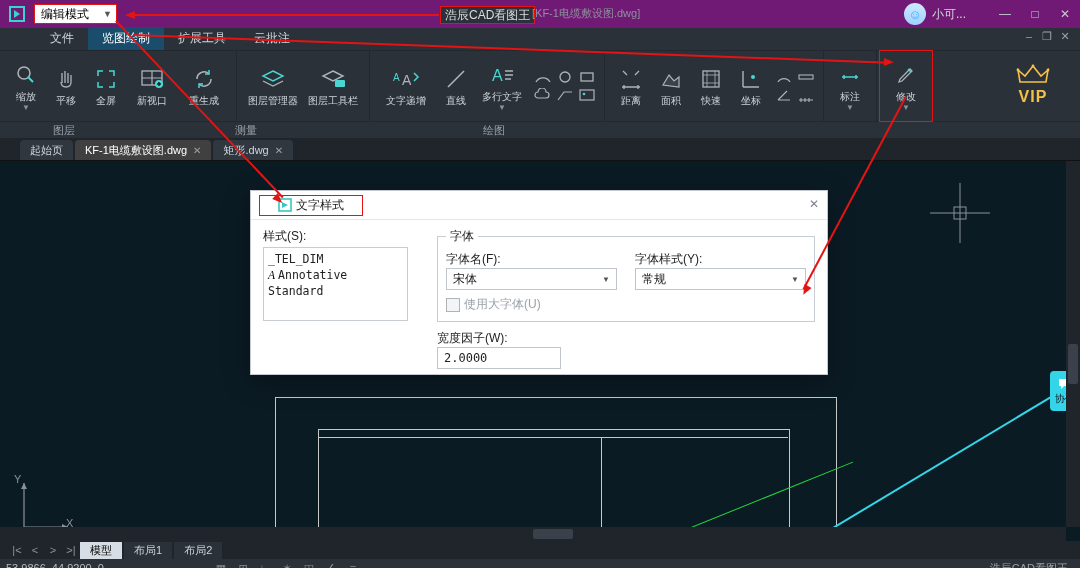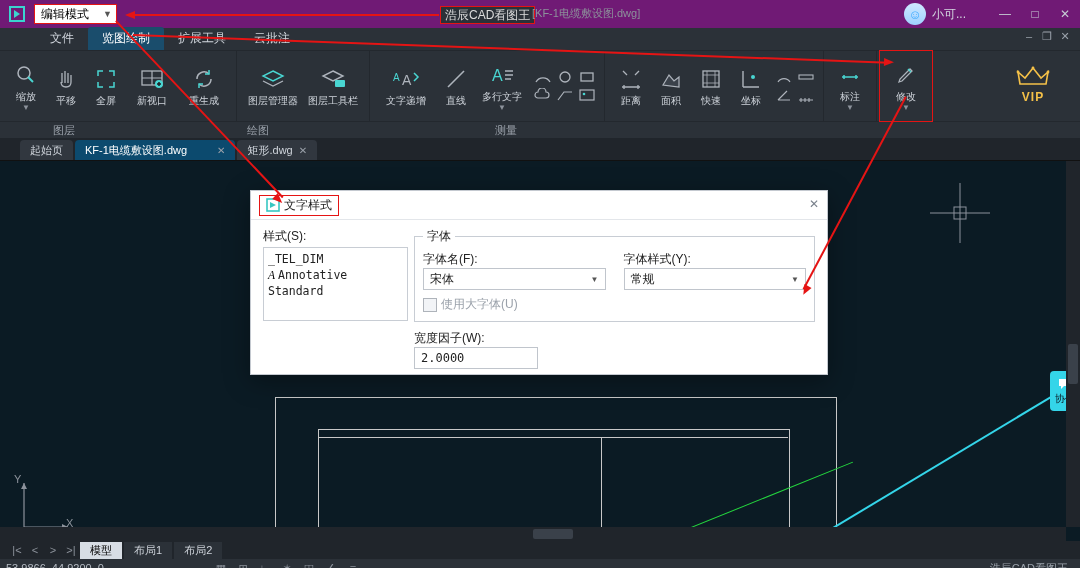--- a/index.html
+++ b/index.html
@@ -34,21 +34,21 @@
   svg{display:block;}
   .stroke-cyan{stroke:#49d6d2;}
   .stroke-grey{stroke:#aeb4bc;}
   .fill-cyan{fill:#49d6d2;}
   
   .caprow{height:16px;background:#2b3138;border-top:1px solid #23282e;display:flex;align-items:center;color:#9aa1aa;font-size:11px;}
   .caprow span{text-align:center;}
   
   .doctabs{height:22px;background:#20252b;display:flex;align-items:flex-end;padding-left:20px;border-bottom:1px solid #111;}
   .dtab{height:20px;background:#31373f;color:#cfd4db;display:flex;align-items:center;padding:0 10px;font-size:11px;border-top-left-radius:4px;border-top-right-radius:4px;margin-right:2px;}
-  .dtab.active{background:#0c4a6e;color:#fff;gap:24px;}
+  .dtab.active{background:#404040;color:#fff;}
   .dtab .x{margin-left:6px;color:#9aa1aa;font-size:10px;}
   
   .canvas-wrap{position:relative;height:380px;background:#0b1b24;overflow:hidden;}
   
   .outer-rect{position:absolute;left:275px;top:236px;width:560px;height:200px;border:1px solid #c8c8c8;border-bottom:none;}
   .mid-frame{position:absolute;left:318px;top:268px;width:470px;height:200px;border:1px solid #c8c8c8;border-bottom:none;}
   .inner-v1{position:absolute;left:601px;top:276px;width:1px;height:120px;background:#c8c8c8;}
   .inner-h1{position:absolute;left:318px;top:276px;width:470px;height:1px;background:#c8c8c8;}
   .green-line{position:absolute;left:612px;top:300px;width:260px;height:1px;background:#24d63e;transform:rotate(-22deg);transform-origin:left bottom;top:398px;}
   .cyan-line{position:absolute;left:780px;top:398px;width:380px;height:2px;background:#34d5e9;transform:rotate(-31deg);transform-origin:left bottom;}
@@ -65,26 +65,26 @@
   .ltab{background:#2b3138;color:#cfd4db;padding:1px 10px;margin-right:2px;}
   .ltab.active{background:#d7dde4;color:#000;}
   
   .status{height:18px;background:#2b3138;display:flex;align-items:center;font-size:11px;color:#b6bcc4;position:relative;padding-left:6px;}
   .st-icons{position:absolute;left:210px;top:0;height:18px;display:flex;align-items:center;}
   .st-icons span{width:22px;text-align:center;color:#8c929b;}
   .brand{position:absolute;right:12px;top:2px;color:#9aa1aa;}
   
   .dlg{position:absolute;left:250px;top:190px;width:576px;height:183px;background:#fff;color:#222;border:1px solid #c4c9d0;box-shadow:0 6px 24px rgba(0,0,0,.35);font-size:12px;}
   .dlg-head{height:28px;border-bottom:1px solid #e3e6ea;display:flex;align-items:center;padding:0 8px;position:relative;}
-  .dlg-head .t{border:1.5px solid #e51414;padding:1px 6px;display:flex;align-items:center;}
+  .dlg-head .t{border:1.5px solid #e51414;padding:1px 18px;display:flex;align-items:center;}
   .dlg-head .t svg{margin-right:4px;}
   .dlg-close{position:absolute;right:8px;top:6px;color:#7a828c;}
   .dlg-body{padding:8px 12px 10px 12px;display:flex;}
   .col-l{width:145px;}
-  .col-m{flex:1;padding-left:6px;}
+  .col-m{flex:1;padding-left:6px;margin-left:23px;}
   .col-r{width:80px;padding-left:8px;}
   .stylist{border:1px solid #c8cdd4;height:66px;padding:3px 4px;margin-top:2px;background:#fff;overflow:hidden;}
   .stylist div{white-space:nowrap;color:#222;font-size:11.5px;line-height:16px;}
   .stylist .ico-a{color:#000;font-family:serif;font-style:italic;margin-right:3px;}
   fieldset{border:1px solid #c8cdd4;padding:4px 8px 8px 8px;margin:0;}
   legend{font-size:12px;padding:0 4px;}
   .row{display:flex;align-items:center;margin-top:2px;}
   .sel{border:1px solid #c0c5cc;height:20px;background:#fff;display:flex;align-items:center;justify-content:space-between;padding:0 6px;}
   .sel .cv{font-size:8px;color:#555;}
   .inp{border:1px solid #c0c5cc;height:20px;background:#fff;display:flex;align-items:center;padding:0 6px;}
@@ -356,28 +356,28 @@
         <div class="chv">▼</div>
       </div>
   </div>
   <div class="vip">
     <svg width="34" height="24" viewBox="0 0 34 24">
         <path d="M4 18l-2-12 7 6 8-10 8 10 7-6-2 12z" fill="none" stroke="#f5c148" stroke-width="1.6"></path>
         <circle cx="2" cy="6" r="1.4" fill="#f5c148"></circle>
         <circle cx="17" cy="2" r="1.4" fill="#f5c148"></circle>
         <circle cx="32" cy="6" r="1.4" fill="#f5c148"></circle>
       </svg>
-    <span style="font-size:12px;font-weight:bold;letter-spacing:1px;">VIP</span>
+    <span style="font-size:16px;font-weight:bold;letter-spacing:1px;">VIP</span>
   </div>
 </div>
 
 <div class="caprow">
   <span style="width:128px;">图层</span>
+  <span style="width:236px;">测量</span>
   <span style="width:260px;">绘图</span>
-  <span style="width:236px;">测量</span>
 </div>
 
 <div class="doctabs">
   <div class="dtab">
       <span>起始页</span>
     </div>
   <div class="dtab active">
       <span>KF-1电缆敷设图.dwg</span>
       <span class="x">✕</span>
     </div>

